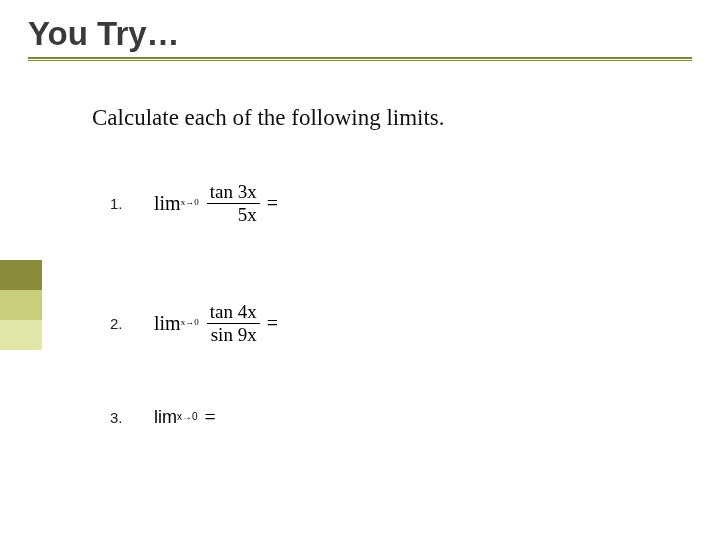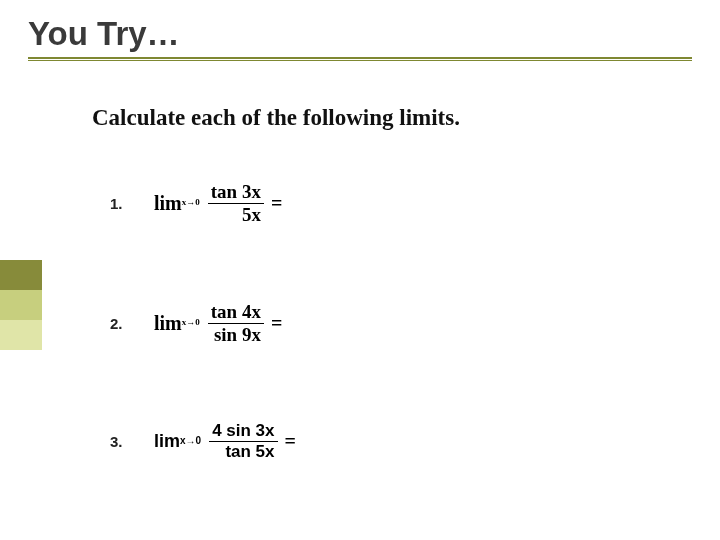--- a/index.html
+++ b/index.html
@@ -42,21 +42,20 @@
     border-bottom: 1px solid #7f8832;
     height: 4px;
     margin-top: 2px;
   }
 
   .content {
     position: absolute;
     left: 92px;
     top: 105px;
     right: 48px;
-    font-weight: bold;
   }
   .instr {
     font-size: 23px;
     color: #111;
     margin-bottom: 35px;
   }
 
   .problems {
     display: flex;
     flex-direction: column;
@@ -169,23 +168,18 @@
       </span>
     </div>
 
     <div class="prob">
       <span class="num">3.</span>
       <span class="limexpr sans">
         <span class="lim">
           <span class="limtop" style="font-family:Arial,sans-serif; font-size:18px;">lim</span>
           <span class="limsub" style="font-family:Arial,sans-serif; font-size:10px;">x→0</span>
         </span>
-        <span class="frac frac3">
-          <span class="ftop">4 sin 3x</span>
-          <span class="bar"></span>
-          <span class="fbot">tan 5x</span>
-        </span>
         <span class="eq" style="font-family:'Times New Roman',serif;">=</span>
       </span>
     </div>
 
   </div>
 </div>
 
 </body></html>

